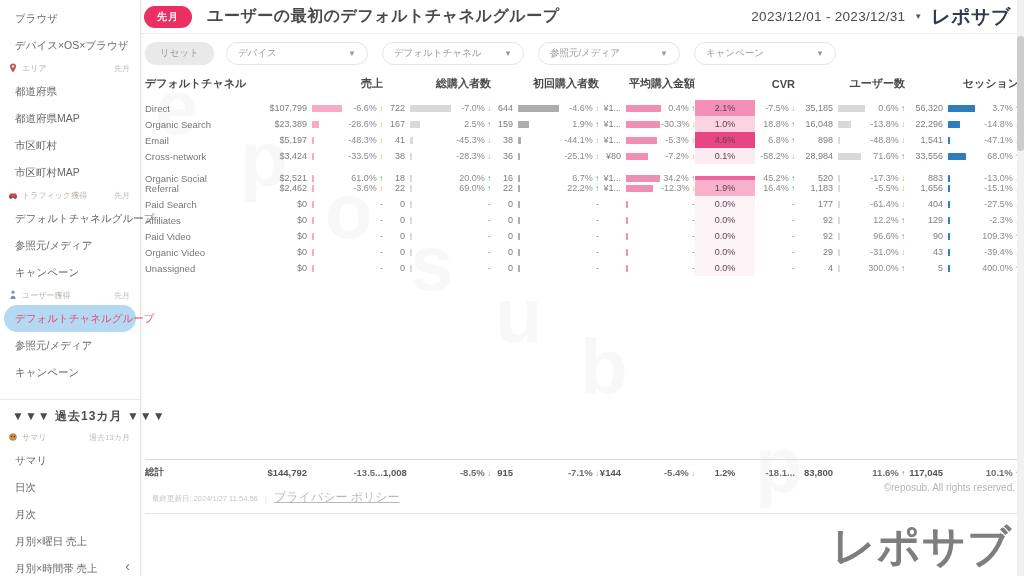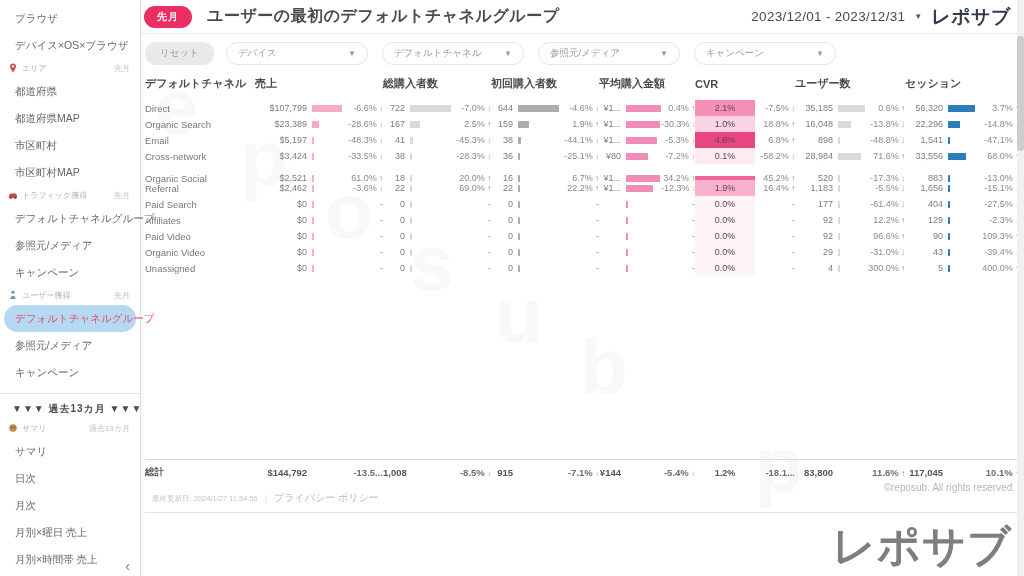--- a/index.html
+++ b/index.html
@@ -7,21 +7,21 @@
        font-family:"Liberation Sans","DejaVu Sans",sans-serif;color:#555}
   
   .wm{position:absolute;font-size:78px;font-weight:bold;color:#6a6a6a;opacity:.045;z-index:0;pointer-events:none}
   
   .sidebar{position:absolute;left:0;top:0;width:141px;height:576px;background:#fff;
            border-right:1px solid #e2e2e2;box-shadow:1px 0 4px rgba(0,0,0,.05);z-index:5;padding-top:5px;box-sizing:border-box}
   .sb-item{height:27px;display:flex;align-items:center;padding-left:15px;font-size:10.5px;color:#666;cursor:pointer;white-space:nowrap}
   .sb-item.sel{background:#b5d8f3;border-radius:16px;margin:0 4px;padding-left:11px;color:#e0506e}
   .sb-sec{height:19px;display:flex;align-items:center;gap:4px;padding:0 10px 0 8px;font-size:8px;color:#b9b0a8;white-space:nowrap}
   .sb-sec .tag{margin-left:auto;color:#c8c0ba}
-  .sb-divider{border-top:1px solid #e9e9e9;margin-top:7px;padding:8px 0 3px 12px;font-size:10px;
+  .sb-divider{border-top:1px solid #e9e9e9;margin-top:13px;padding:8px 0 3px 12px;font-size:12px;
               font-weight:bold;color:#4c4c4c;letter-spacing:1px;white-space:nowrap}
   .sb-collapse{position:absolute;bottom:2px;right:10px;font-size:14px;color:#777;cursor:pointer}
   .ic{width:10px;height:10px;flex:0 0 10px}
   
   .main{position:absolute;left:138px;top:0;right:7px;bottom:0;z-index:2}
   .hdr{display:flex;align-items:center;height:33px;padding:0 6px;border-bottom:1px solid #ececec}
   .badge{background:#eb2f63;color:#fff;font-size:10px;font-weight:bold;border-radius:11px;padding:4px 13px;letter-spacing:1px}
   .title{font-size:16px;font-weight:bold;color:#4a4a4a;margin-left:15px;letter-spacing:.5px;white-space:nowrap}
   .hdr-right{margin-left:auto;display:flex;align-items:center;gap:9px}
   .daterange{font-size:13.5px;color:#4a4a4a;letter-spacing:.3px;cursor:pointer}
@@ -30,41 +30,41 @@
   .filters{display:flex;align-items:center;gap:12px;padding:8px 0 3px 7px}
   .btn-reset{background:#e9e9e9;color:#9a9a9a;font-size:9.5px;padding:5px 15px;border-radius:12px;cursor:pointer}
   .dd{display:flex;align-items:center;justify-content:space-between;width:118px;border:1.5px solid #e4e4e4;
       border-radius:12px;padding:4px 11px;font-size:9.5px;color:#999;cursor:pointer;background:#fff}
   .dd .caret{color:#999}
   
   :root{--cols:110px 54px 34px 40px 24px 44px 40px 24px 44px 40px 24px 38px 34px 60px 40px 40px 30px 40px 40px 30px 44px}
   .table{padding-left:7px;margin-top:3px;position:relative}
   .thead{display:grid;grid-template-columns:var(--cols);font-size:11px;font-weight:bold;color:#4a4a4a;
          padding:5px 0 9px 0;align-items:center}
-  .th{text-align:left;white-space:nowrap}
+  .th{text-align:right;white-space:nowrap}
   .th.first{text-align:left}
   .trow{display:grid;grid-template-columns:var(--cols);height:16px;align-items:center;font-size:9px;color:#7c7c7c}
   .c-name{white-space:nowrap;overflow:hidden;color:#777;font-size:9.5px}
   .c-val{text-align:right;white-space:nowrap;padding-right:2px}
   .c-bar{padding-left:3px;display:flex;align-items:center}
   .bar{height:7px;border-radius:.5px;min-width:1.5px}
   .c-pct{text-align:right;white-space:nowrap;color:#8a8a8a}
   .arrow{font-size:8px;font-weight:bold}
   .arrow.up{color:#55ad5a}.arrow.down{color:#f0953f}
   .cvr-cell{height:16px;line-height:16px;text-align:center;font-size:9px;color:#5d4450}
   .f-sales{background:#f6aac6}.f-purch{background:#d9d9d9}.f-first{background:#adadad}
   .f-avg{background:#f08fb6}.f-users{background:#d9d9d9}.f-sess{background:#2e7cba}
   .spacer{height:183px}
   .total{display:grid;grid-template-columns:var(--cols);height:25px;align-items:center;font-size:9.5px;
          font-weight:bold;color:#555;border-top:1px solid #d8d8d8}
   .total .c-name{font-weight:bold;color:#555}
   .total .c-pct{color:#6e6e6e;font-weight:bold}
   .tfoot{position:relative;border-bottom:1px solid #e2e2e2;padding:1px 0 7px 7px;margin-top:1px}
   .updated{font-size:7.5px;color:#c4c4c4}
-  .privacy{font-size:10px;color:#b9b9b9;cursor:pointer}
+  .privacy{font-size:12px;color:#b9b9b9;text-decoration:underline;cursor:pointer}
   .copyright{position:absolute;right:2px;top:-4px;font-size:10px;color:#b5b5b5}
   .biglogo{position:absolute;right:5px;bottom:0px;font-size:43px;font-weight:800;color:#7e7e7e;letter-spacing:1px}
   
   .scrollbar{position:absolute;right:0;top:0;width:7px;height:576px;background:#f1f1f1;z-index:9}
   .thumb{position:absolute;top:36px;left:0;width:7px;height:115px;background:#cdcdcd;border-radius:3px;cursor:pointer}
 </style>
 </head>
 <body>
 
 <nav class="sidebar">

